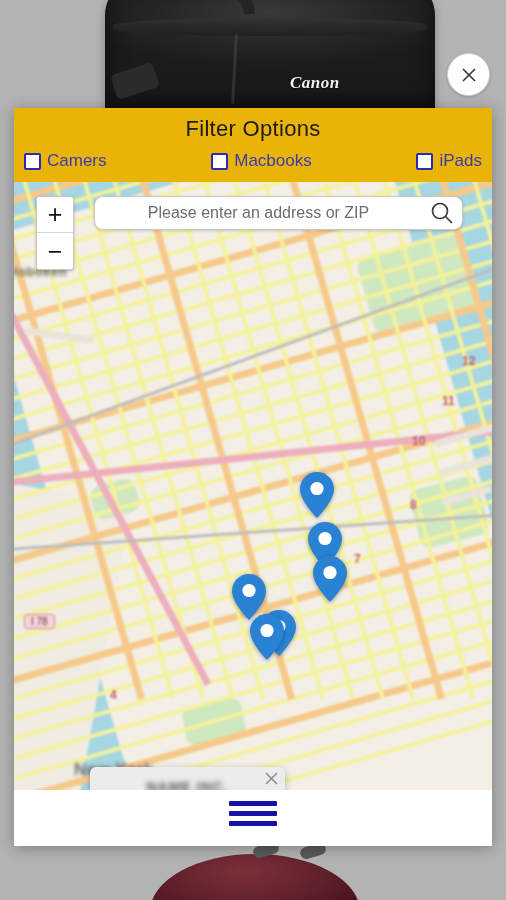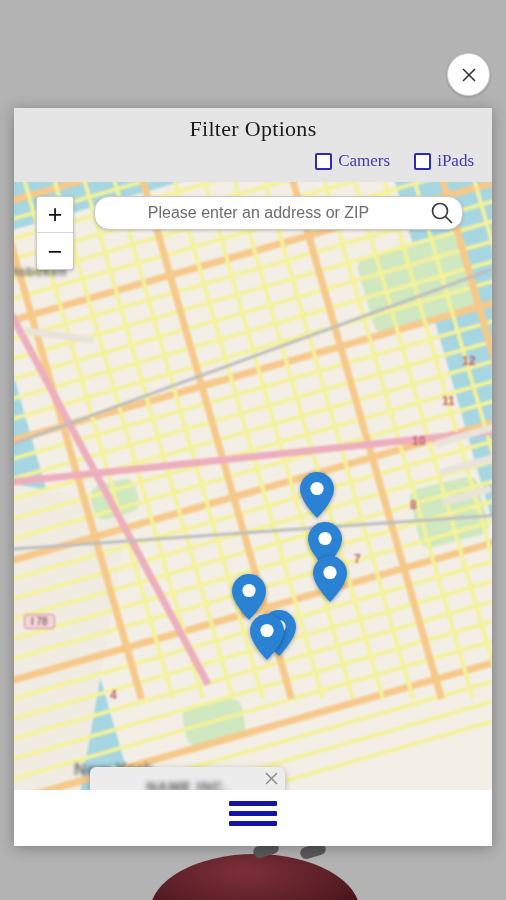--- a/index.html
+++ b/index.html
@@ -124,36 +124,35 @@
     border: 1px solid #cfcfcf;
     display: flex; align-items: center; justify-content: center;
     cursor: pointer;
     z-index: 40;
     box-shadow: 0 1px 3px rgba(0,0,0,.2);
   }
   .close-btn svg { display: block; }
 
   
   .filter-header {
-    padding: 8px 8px 9px;
-    background: #e5e5e5;
-    font-family: Liberation Serif, serif;
+    padding: 8px 0 9px;
+    background: #eab308;
   }
   .filter-title {
     text-align: center;
     font-size: 22px;
     color: #1c1c1c;
     font-weight: normal;
     letter-spacing: .3px;
     padding-bottom: 7px;
   }
   .filter-rows { padding: 0 10px; }
   .filter-row {
     display: flex;
-    justify-content: flex-end;
+    justify-content: space-between;
     align-items: center;
     gap: 24px;
     padding: 2px 0;
   }
   .filter-item {
     display: flex;
     align-items: center;
     gap: 6px;
     cursor: pointer;
   }
@@ -286,21 +285,21 @@
   }
   .zoom-btn.plus { border-bottom: 1px solid #d6d6d6; }
 
   
   .search-box {
     position: absolute;
     left: 80px; top: 14px;
     width: 369px; height: 34px;
     background: #fff;
     border: 1px solid #c9c9c9;
-    border-radius: 15px;
+    border-radius: 9px;
     display: flex;
     align-items: center;
     z-index: 20;
     box-shadow: 0 1px 3px rgba(0,0,0,.18);
   }
   .search-input {
     flex: 1;
     border: none;
     outline: none;
     background: transparent;
@@ -379,20 +378,29 @@
     height: 5px;
     background: #1313a8;
     border-radius: 1px;
   }
 </style>
 </head>
 <body>
 
 <div id="root">
 
+  <div class="bg-photo-top">
+    <div class="bag">
+      <div class="bag-lid"></div>
+      <div class="bag-seam"></div>
+      <div class="bag-strapclip"></div>
+      <div class="bag-brand">Canon</div>
+    </div>
+    <div class="bag-handle"></div>
+  </div>
 
   <div class="bg-photo-bottom">
     <div class="maroon"></div>
     <div class="maroon-nub a"></div>
     <div class="maroon-nub b"></div>
   </div>
 
   <div class="close-btn">
     <svg width="22" height="22" viewBox="0 0 22 22">
       <line x1="5" y1="5" x2="17" y2="17" stroke="#333" stroke-width="1.6"></line>
@@ -403,20 +411,24 @@
   <div class="panel">
 
     <div class="filter-header">
       <div class="filter-title">Filter Options</div>
       <div class="filter-rows">
 
         <div class="filter-row">
           <label class="filter-item">
             <span class="cbox"></span>
             <span class="cbox-label">Camers</span>
+          </label>
+          <label class="filter-item">
+            <span class="cbox"></span>
+            <span class="cbox-label">Macbooks</span>
           </label>
           <label class="filter-item">
             <span class="cbox"></span>
             <span class="cbox-label">iPads</span>
           </label>
         </div>
 
 
       </div>
     </div>

